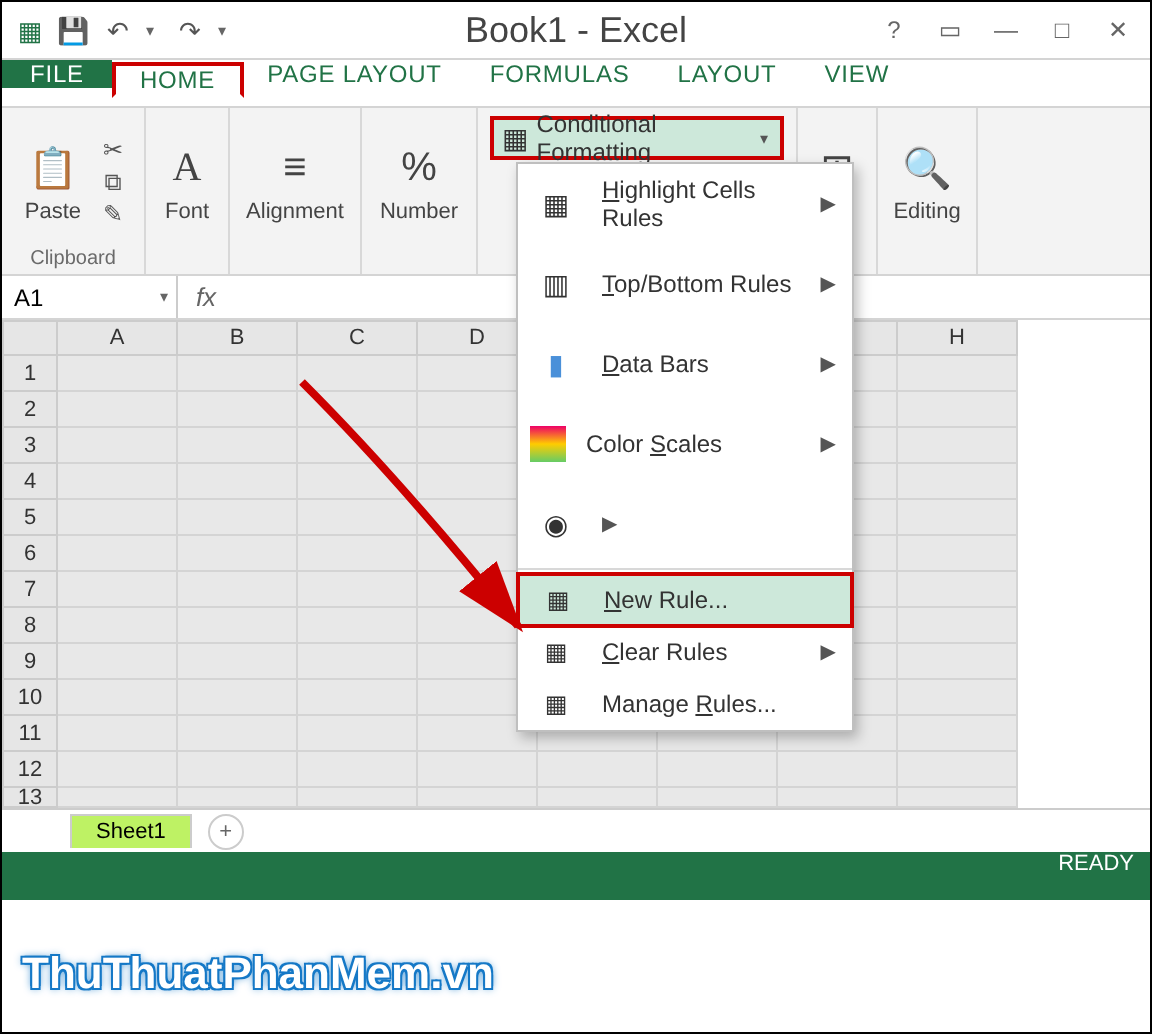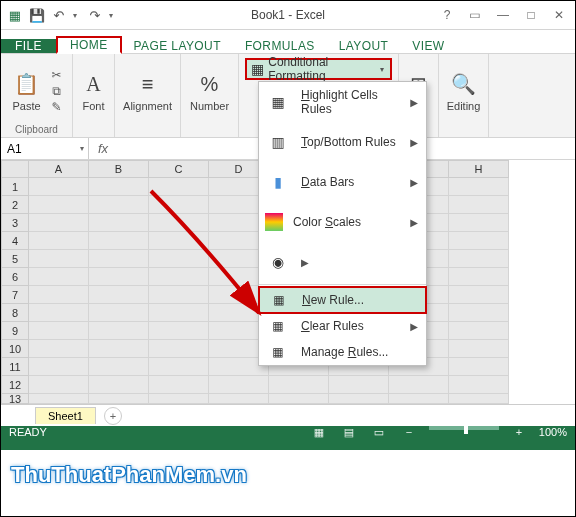--- a/index.html
+++ b/index.html
@@ -3,26 +3,26 @@
 <meta charset="utf-8">
 <style>
   * { box-sizing: border-box; margin: 0; padding: 0; font-family: "Segoe UI", Arial, sans-serif; }
   body { width: 576px; height: 517px; background: #fff; overflow: hidden; position: relative; border: 1px solid #000; }
 
   
   .titlebar { height: 29px; background: #fff; display: flex; align-items: center; position: relative; border-bottom: 1px solid #d4d4d4; }
   .qat { display: flex; align-items: center; gap: 6px; padding-left: 6px; }
   .qat-item { width: 16px; height: 16px; display: flex; align-items: center; justify-content: center; font-size: 13px; color: #555; }
   .qat-drop { width:8px;font-size:8px;color:#666; }
-  .win-title { position: absolute; left: 50%; transform: translateX(-50%); font-size: 12px; color: #444; }
+  .win-title { position: absolute; left: 50%; transform: translateX(-50%); font-size: 18px; color: #444; }
   .win-controls { margin-left: auto; display: flex; gap: 4px; padding-right: 4px; }
   .win-btn { width: 24px; height: 18px; display:flex;align-items:center;justify-content:center;font-size:12px;color:#666;}
 
   
-  .tabs { height: 24px; display: flex; align-items: flex-end; border-bottom: 1px solid #d4d4d4; }
+  .tabs { height: 24px; display: flex; align-items: flex-start; border-bottom: 1px solid #d4d4d4; }
   .tab { padding: 0 12px; font-size: 12px; color: #217346; display:flex;align-items:center; letter-spacing: .4px; }
   .tab.file { background: #217346; color: #fff; padding: 0 14px; }
   .tab.active { border: 2px solid #c00; border-bottom: 2px solid #fff; background:#fff; position:relative; top:1px; }
 
   
   .ribbon { height: 84px; background: #f3f3f3; border-bottom: 1px solid #d4d4d4; display: flex; }
   .group { border-right: 1px solid #d8d8d8; display:flex; flex-direction:column; align-items:center; justify-content:space-between; padding: 4px 6px 2px; }
   .group-label { font-size: 10px; color: #6a6a6a; }
   .group-body { display:flex; align-items:center; gap:4px; flex:1; }
   .big-btn { display:flex; flex-direction:column; align-items:center; gap:2px; font-size:11px; color:#444; padding:2px 4px;}
@@ -56,35 +56,35 @@
   .colhdrs .corner{width:28px;background:#e6e6e6;border:1px solid #ccc;}
   .colhdr{ width:60px;background:#e6e6e6;border:1px solid #ccc;border-left:none;font-size:11px;color:#333;display:flex;align-items:center;justify-content:center;}
   .rows .row{display:flex;height:18px;}
   .rowhdr{width:28px;background:#e6e6e6;border:1px solid #ccc;border-top:none;font-size:11px;color:#333;display:flex;align-items:center;justify-content:center;}
   .cell{width:60px;border:1px solid #d4d4d4;border-top:none;border-left:none;background:#e8e8e8;}
   .row:first-child .cell:first-of-type{background:#fff;outline:2px solid #217346;outline-offset:-1px;}
   .row.thin{height:10px;}
 
   
   .sheettabs{height:22px;background:#fff;border-top:1px solid #ccc;display:flex;align-items:center;font-size:11px;padding-left:34px;gap:8px;}
-  .sheettab{padding:2px 12px;border:1px solid #ccc;border-bottom:none;background:#fef9c3;}
+  .sheettab{padding:2px 12px;border:1px solid #ccc;border-bottom:none;background:#bef264;}
   .addsheet{width:18px;height:18px;border:1px solid #ccc;border-radius:50%;display:flex;align-items:center;justify-content:center;color:#666;}
 
   
-  .status{height:24px;background:#217346;color:#fff;display:flex;align-items:flex-start;font-size:11px;padding:0 8px;gap:10px;}
+  .status{height:24px;background:#217346;color:#fff;display:flex;align-items:flex-end;font-size:11px;padding:0 8px;gap:10px;flex-direction:column;}
   .status .spacer{flex:1;}
   .status .sic{width:20px;text-align:center;opacity:.9;}
   .zoom-slider{width:70px;height:4px;background:#6fb091;position:relative;}
   .zoom-slider::after{content:"";position:absolute;left:50%;top:-4px;width:4px;height:12px;background:#fff;}
 
   
   .arrow{position:absolute;left:140px;top:180px;z-index:60;pointer-events:none;}
 
   
-  .wm{position:absolute;left:10px;bottom:28px;font-size:22px;font-weight:700;color:#fff;text-shadow:0 0 4px #1679c7,1px 1px 0 #1679c7,-1px -1px 0 #1679c7,1px -1px 0 #1679c7,-1px 1px 0 #1679c7;z-index:70;}
+  .wm{position:absolute;left:10px;bottom:16px;font-size:22px;font-weight:700;color:#fff;text-shadow:0 0 4px #1679c7,1px 1px 0 #1679c7,-1px -1px 0 #1679c7,1px -1px 0 #1679c7,-1px 1px 0 #1679c7;z-index:70;}
 
   .underline{text-decoration:underline;}
 </style>
 </head>
 <body>
 
 <div class="titlebar">
   <div class="qat">
     <span class="qat-item" style="color:#217346">▦</span>
     <span class="qat-item">💾</span>

